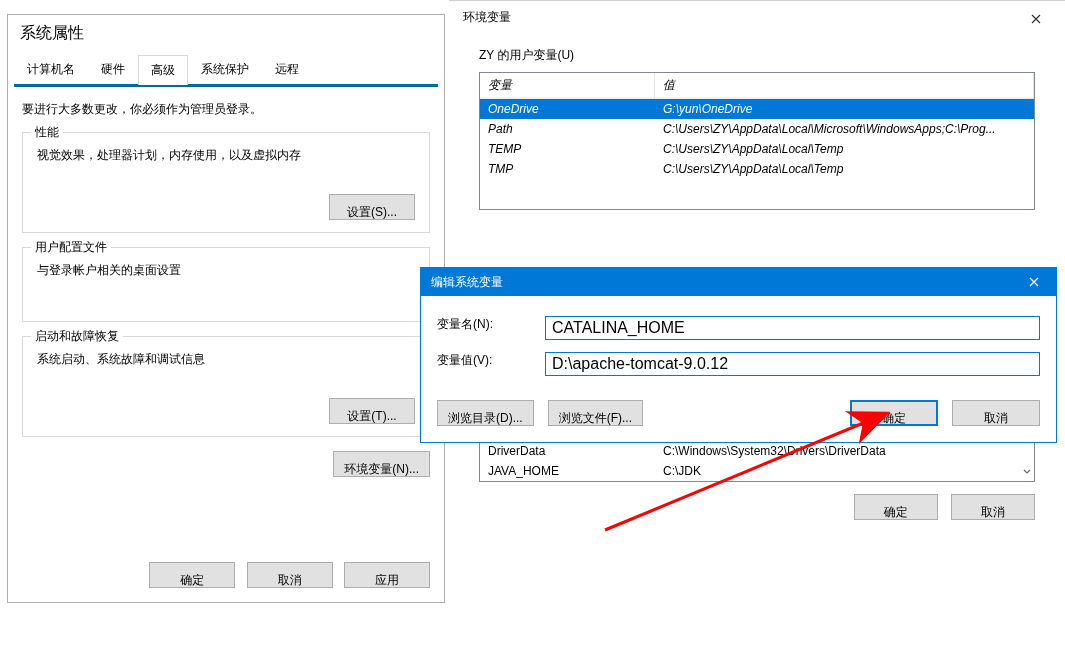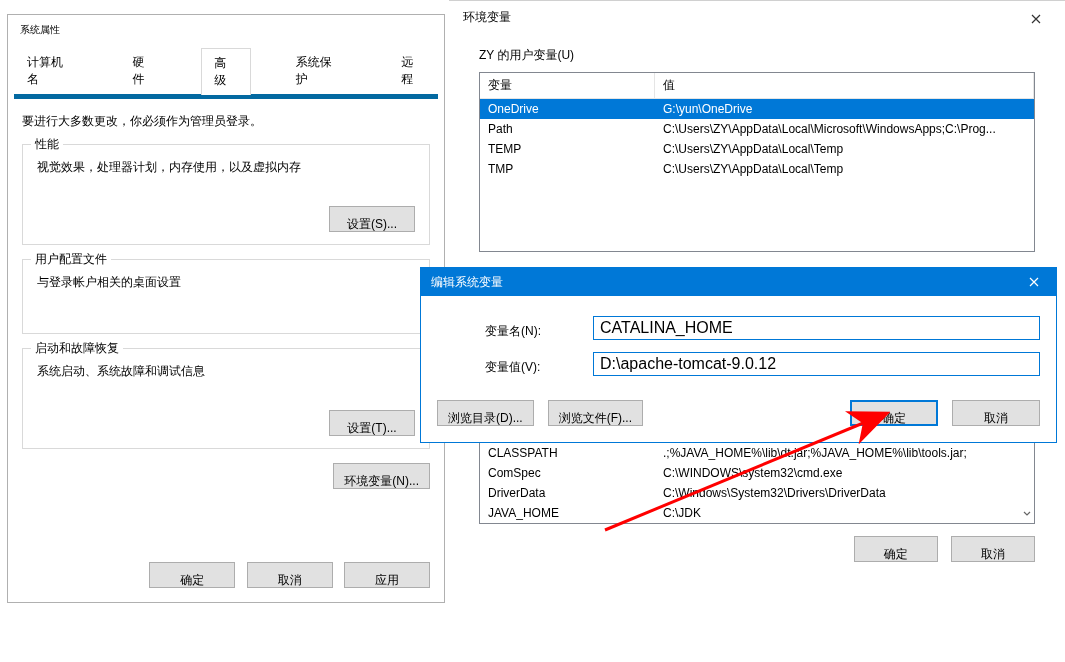--- a/index.html
+++ b/index.html
@@ -3,22 +3,22 @@
 <meta charset="utf-8">
 <style>
 * { box-sizing: border-box; font-family: "Microsoft YaHei", "Segoe UI", sans-serif; font-size: 12px; }
 body { margin: 0; background: #fff; width: 1065px; height: 662px; position: relative; overflow: hidden; }
 
 
 .sysprop {
   position: absolute; left: 7px; top: 14px; width: 438px; height: 589px;
   background: #fff; border: 1px solid #b0b0b0;
 }
-.sysprop-title { padding: 8px 12px 10px; font-size: 10px; }
-.tabs { display: flex; border-bottom: 5px solid #0369a1; margin: 0 6px; gap: 32px; }
+.sysprop-title { padding: 8px 12px 10px; font-size: 16px; }
+.tabs { display: flex; border-bottom: 3px solid #0369a1; margin: 0 6px; }
 .tab { padding: 6px 12px 6px; border: 1px solid transparent; border-bottom: none; cursor: default; }
 .tab.active { border-color: #d9d9d9; background: #fff; position: relative; top: 1px; }
 .sysprop-body { padding: 14px 14px 10px; }
 .note { margin-bottom: 14px; }
 .group { border: 1px solid #d9d9d9; padding: 14px 14px 12px; margin-bottom: 14px; position: relative; }
 .group-title { position: absolute; top: -9px; left: 8px; background: #fff; padding: 0 4px; }
 .group-desc { margin-bottom: 30px; }
 .group-btnrow { text-align: right; }
 .btn {
   display: inline-block; min-width: 86px; height: 26px; line-height: 24px;
@@ -31,21 +31,21 @@
 
 .envwin {
   position: absolute; left: 449px; top: 0; width: 616px; height: 662px;
   background: #fff; border-top: 1px solid #d0d0d0;
 }
 .envwin-title { padding: 8px 14px 10px; display: flex; justify-content: space-between; align-items: flex-start; }
 .close-x { width: 30px; height: 20px; display: flex; align-items: center; justify-content: center; color: #555; }
 .close-x svg { width: 10px; height: 10px; }
 .envwin-body { padding: 8px 30px 0; }
 .section-label { margin-bottom: 8px; }
-.table-wrap { border: 1px solid #828790; height: 180px; background: #fff; }
+.table-wrap { border: 1px solid #828790; height: 138px; background: #fff; font-style: italic; }
 .table-head { display: flex; background: #fff; border-bottom: 1px solid #e5e5e5; }
 .th { padding: 4px 8px; border-right: 1px solid #e5e5e5; }
 .th.var { width: 175px; }
 .th.val { flex: 1; }
 .trow { display: flex; }
 .trow .td { padding: 3px 8px; white-space: nowrap; overflow: hidden; }
 .trow .td.var { width: 175px; }
 .trow .td.val { flex: 1; }
 .trow.sel { background: #0078d7; color: #fff; }
 .btnrow { text-align: right; margin: 10px 0 18px; }
@@ -59,21 +59,21 @@
 .editdlg {
   position: absolute; left: 420px; top: 267px; width: 637px; height: 176px;
   background: #fff; border: 1px solid #0078d7;
 }
 .editdlg-titlebar {
   height: 28px; background: #0078d7; color: #fff; display: flex;
   align-items: center; justify-content: space-between; padding: 0 0 0 10px;
 }
 .editdlg-titlebar .close-x { color: #fff; height: 28px; width: 44px; }
 .editdlg-body { padding: 20px 16px 12px; }
-.fieldrow { display: flex; align-items: flex-end; margin-bottom: 12px; margin-left: 48px; }
+.fieldrow { display: flex; align-items: flex-start; margin-bottom: 12px; }
 .fieldlabel { width: 108px; }
 .fieldinput {
   flex: 1; height: 24px; border: 1px solid #0078d7; padding: 0 6px;
   font-size: 16px; outline: none;
 }
 .editdlg-btnrow { display: flex; justify-content: flex-start; gap: 14px; padding: 0 16px 14px; }
 .editdlg-btnrow .spacer { flex: 1; }
 .editdlg-btnrow .btn { min-width: 88px; }
 .btn.primary { border: 2px solid #0078d7; line-height: 22px; }
 

